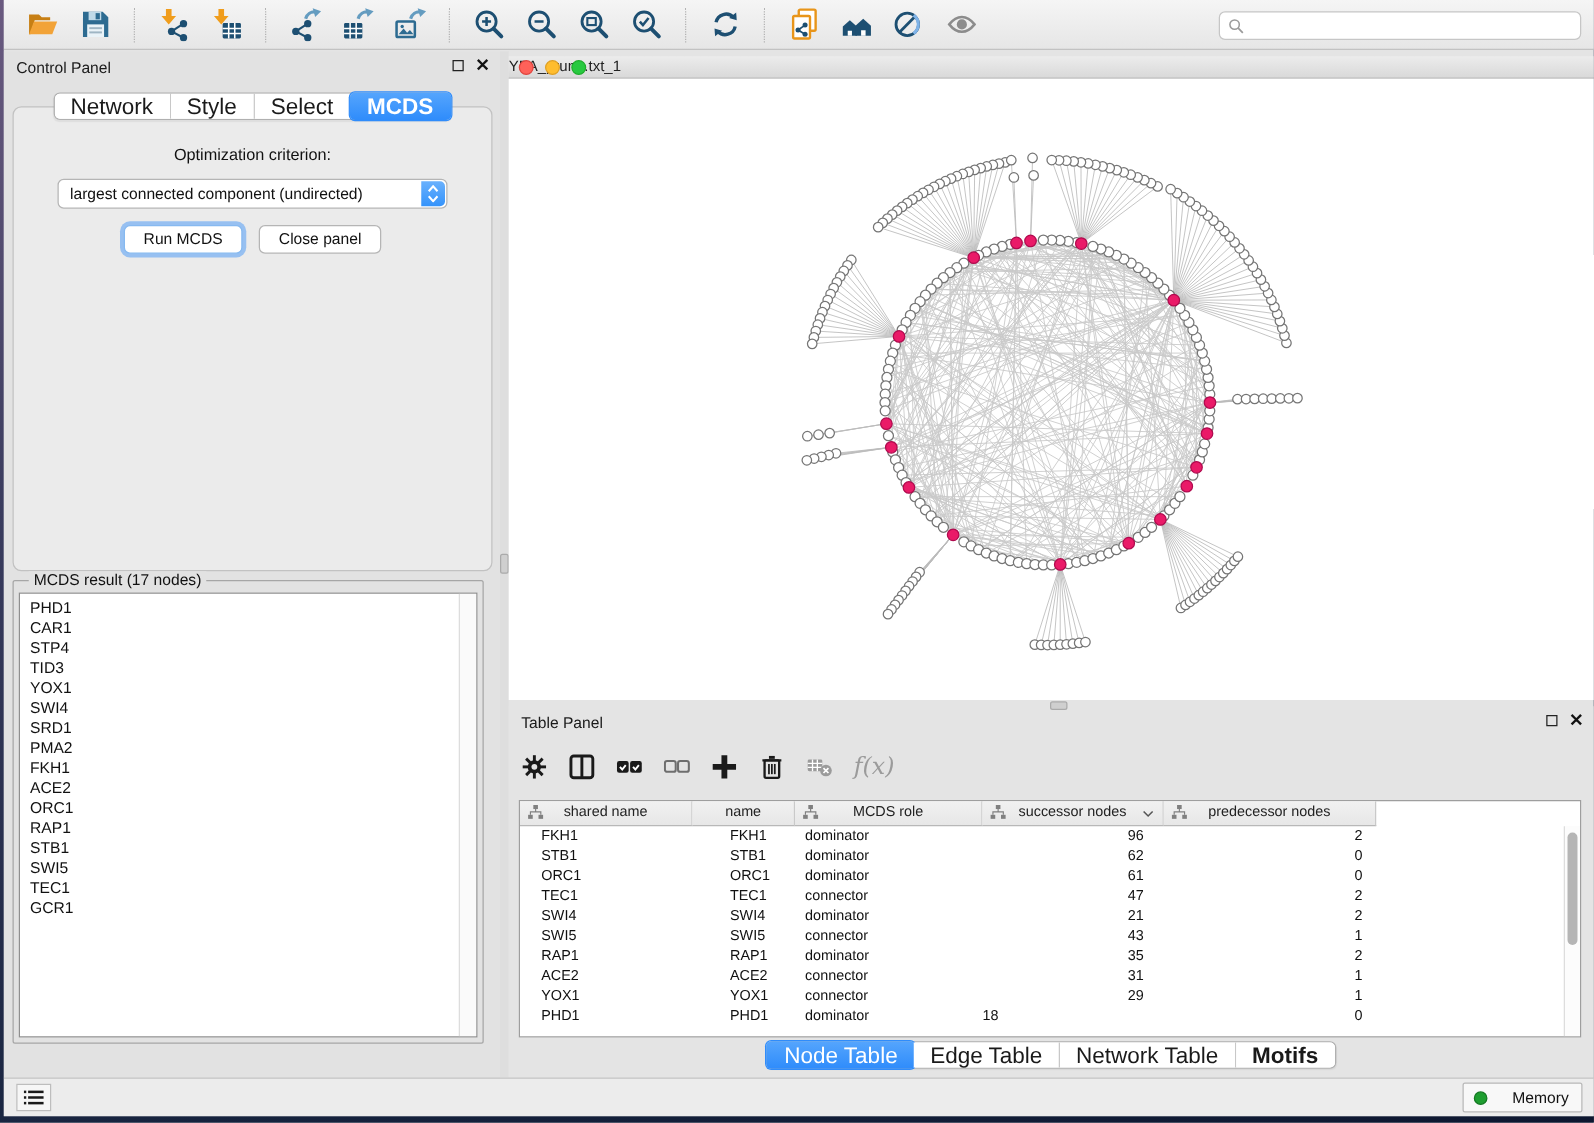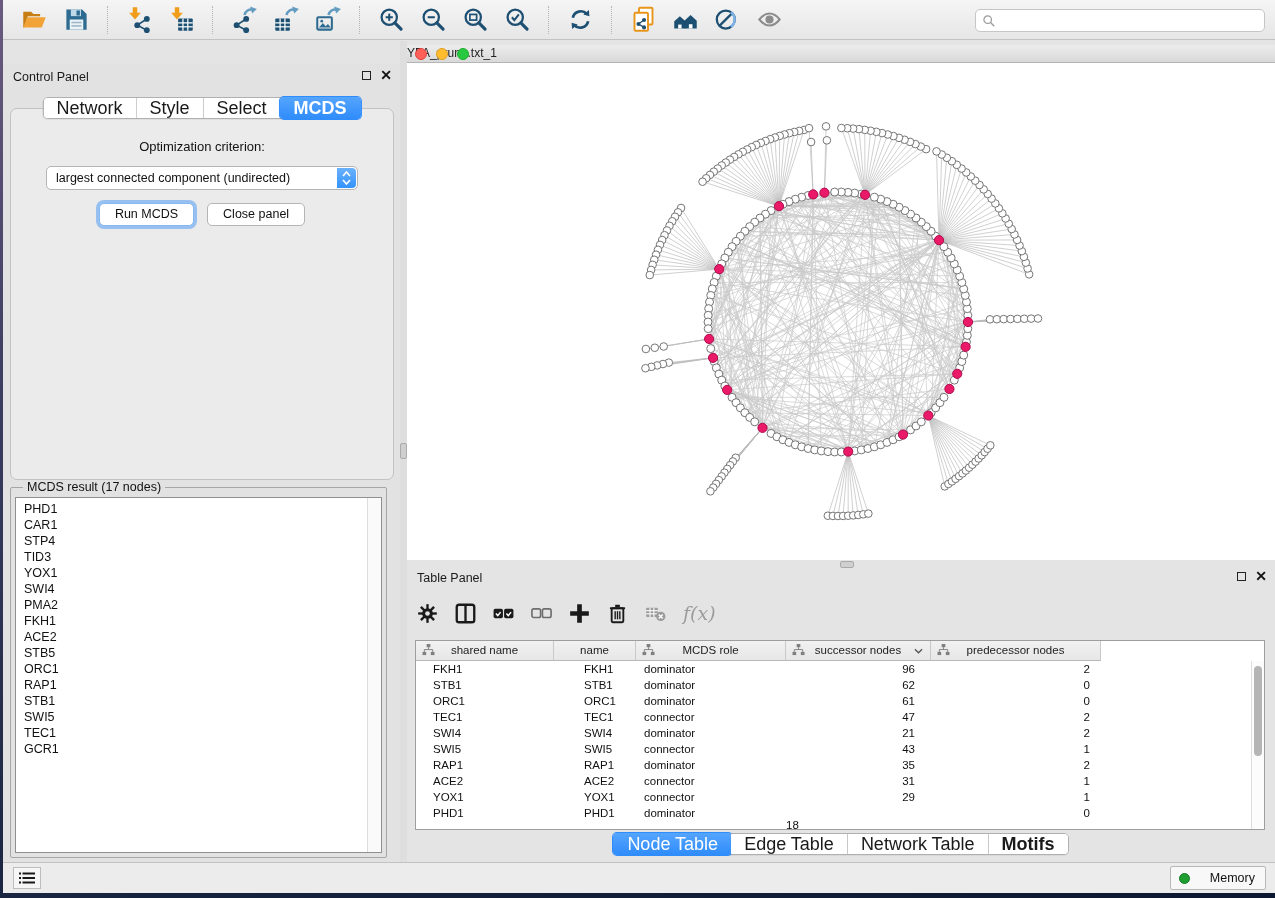--- a/index.html
+++ b/index.html
@@ -16,21 +16,21 @@
     display:flex; align-items:center; padding-left:10px; }
   .tb-icon { width:30px; height:30px; margin:0 6px; display:flex; align-items:center; justify-content:center; }
   .tb-icon svg { width:27px; height:27px; }
   .tb-sep { width:1px; height:28px; border-left:1px dotted #b3b3b3; margin:0 10px; }
   .search-wrap { position:absolute; right:10px; top:9px; width:290px; height:23px;
     background:#fff; border:1px solid #c6c6c6; border-radius:5px; display:flex; align-items:center; padding-left:6px; }
   .search-wrap svg { width:14px; height:14px; }
   .search-wrap input { border:none; outline:none; flex:1; height:19px; font-size:12px; background:transparent; }
 
   
-  .control-panel { position:absolute; left:0; top:41px; width:397px; bottom:31px; background:#e2e2e2;margin-top:23px; }
+  .control-panel { position:absolute; left:0; top:41px; width:397px; bottom:31px; background:#e2e2e2; }
   .panel-header { position:relative; height:26px; }
   .panel-title { position:absolute; left:10px; top:6px; font-size:12.5px; color:#1a1a1a; }
   .win-btns { position:absolute; right:8px; top:6px; display:flex; gap:9px; align-items:center; }
   .float-btn { width:9px; height:9px; border:1.6px solid #222; background:transparent; }
   .close-btn { font-size:14px; font-weight:bold; color:#111; line-height:10px; }
 
   .seg { display:inline-flex; border:1px solid #b0b0b0; border-radius:5px; background:#fff;
     height:22px; overflow:visible; box-shadow:0 1px 1px rgba(0,0,0,.06); }
   .seg-item { padding:0 13px; font-size:18px; line-height:20px; color:#1a1a1a;
     border-right:1px solid #c8c8c8; background:#fff; }
@@ -324,24 +324,24 @@
     </div>
     <div class="mcds-group">
       <span class="group-legend">MCDS result (17 nodes)</span>
       <div class="mcds-list" id="mcds-list">
         <div class="mcds-item">PHD1</div>
           <div class="mcds-item">CAR1</div>
           <div class="mcds-item">STP4</div>
           <div class="mcds-item">TID3</div>
           <div class="mcds-item">YOX1</div>
           <div class="mcds-item">SWI4</div>
+          <div class="mcds-item">SRD1</div>
           <div class="mcds-item">PMA2</div>
           <div class="mcds-item">FKH1</div>
           <div class="mcds-item">ACE2</div>
-          <div class="mcds-item">STB5</div>
           <div class="mcds-item">ORC1</div>
           <div class="mcds-item">RAP1</div>
           <div class="mcds-item">STB1</div>
           <div class="mcds-item">SWI5</div>
           <div class="mcds-item">TEC1</div>
           <div class="mcds-item">GCR1</div>
           <div class="mcds-scroll"></div>
       </div>
     </div>
   </div>
@@ -1287,21 +1287,21 @@
             <div class="t-cell" style="width: 138px; text-align: left; padding-left: 17px;">YOX1</div>
             <div class="t-cell" style="width: 82px; text-align: left; padding-left: 30px;">YOX1</div>
             <div class="t-cell" style="width: 150px; text-align: left; padding-left: 8px;">connector</div>
             <div class="t-cell" style="width: 145px; text-align: right; padding-right: 16px;">29</div>
             <div class="t-cell" style="width: 170px; text-align: right; padding-right: 11px;">1</div>
           </div>
           <div class="t-row">
             <div class="t-cell" style="width: 138px; text-align: left; padding-left: 17px;">PHD1</div>
             <div class="t-cell" style="width: 82px; text-align: left; padding-left: 30px;">PHD1</div>
             <div class="t-cell" style="width: 150px; text-align: left; padding-left: 8px;">dominator</div>
-            <div class="t-cell" style="width: 145px; padding-right: 16px; margin-top: 12px;">18</div>
+            <div class="t-cell" style="width: 145px; padding-right: 16px;">18</div>
             <div class="t-cell" style="width: 170px; text-align: right; padding-right: 11px;">0</div>
           </div>
         </div>
       <div class="tp-scroll">
         <div class="tp-thumb"></div>
       </div>
     </div>
 
     <div class="tp-tabs">
       <div class="seg" id="tp-tabs">

